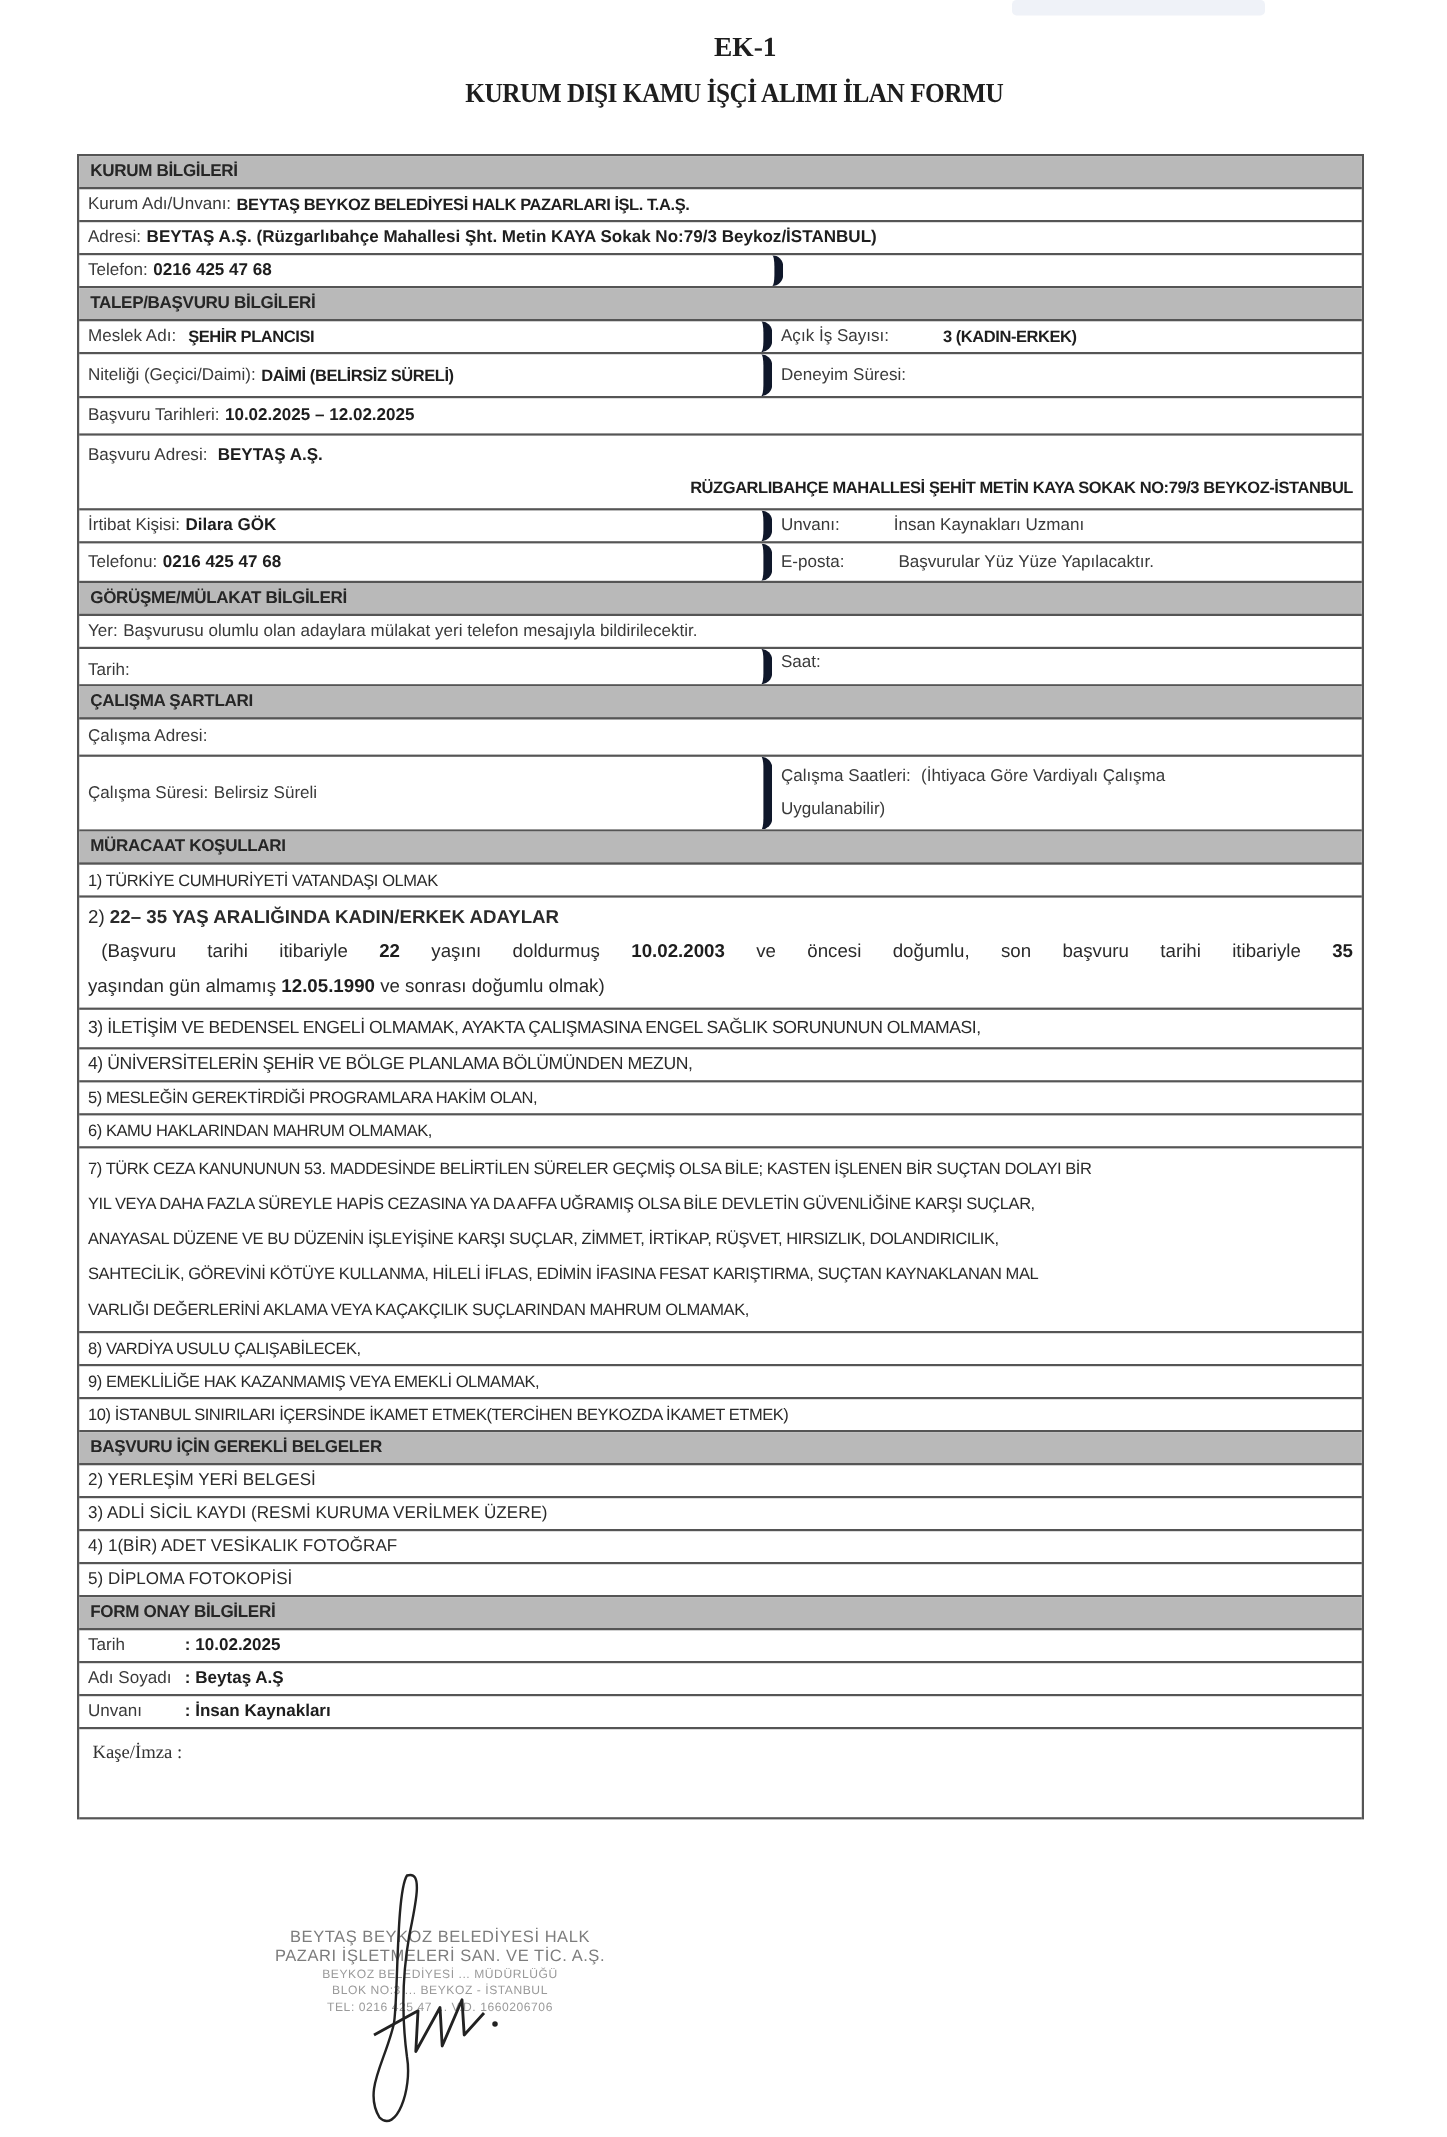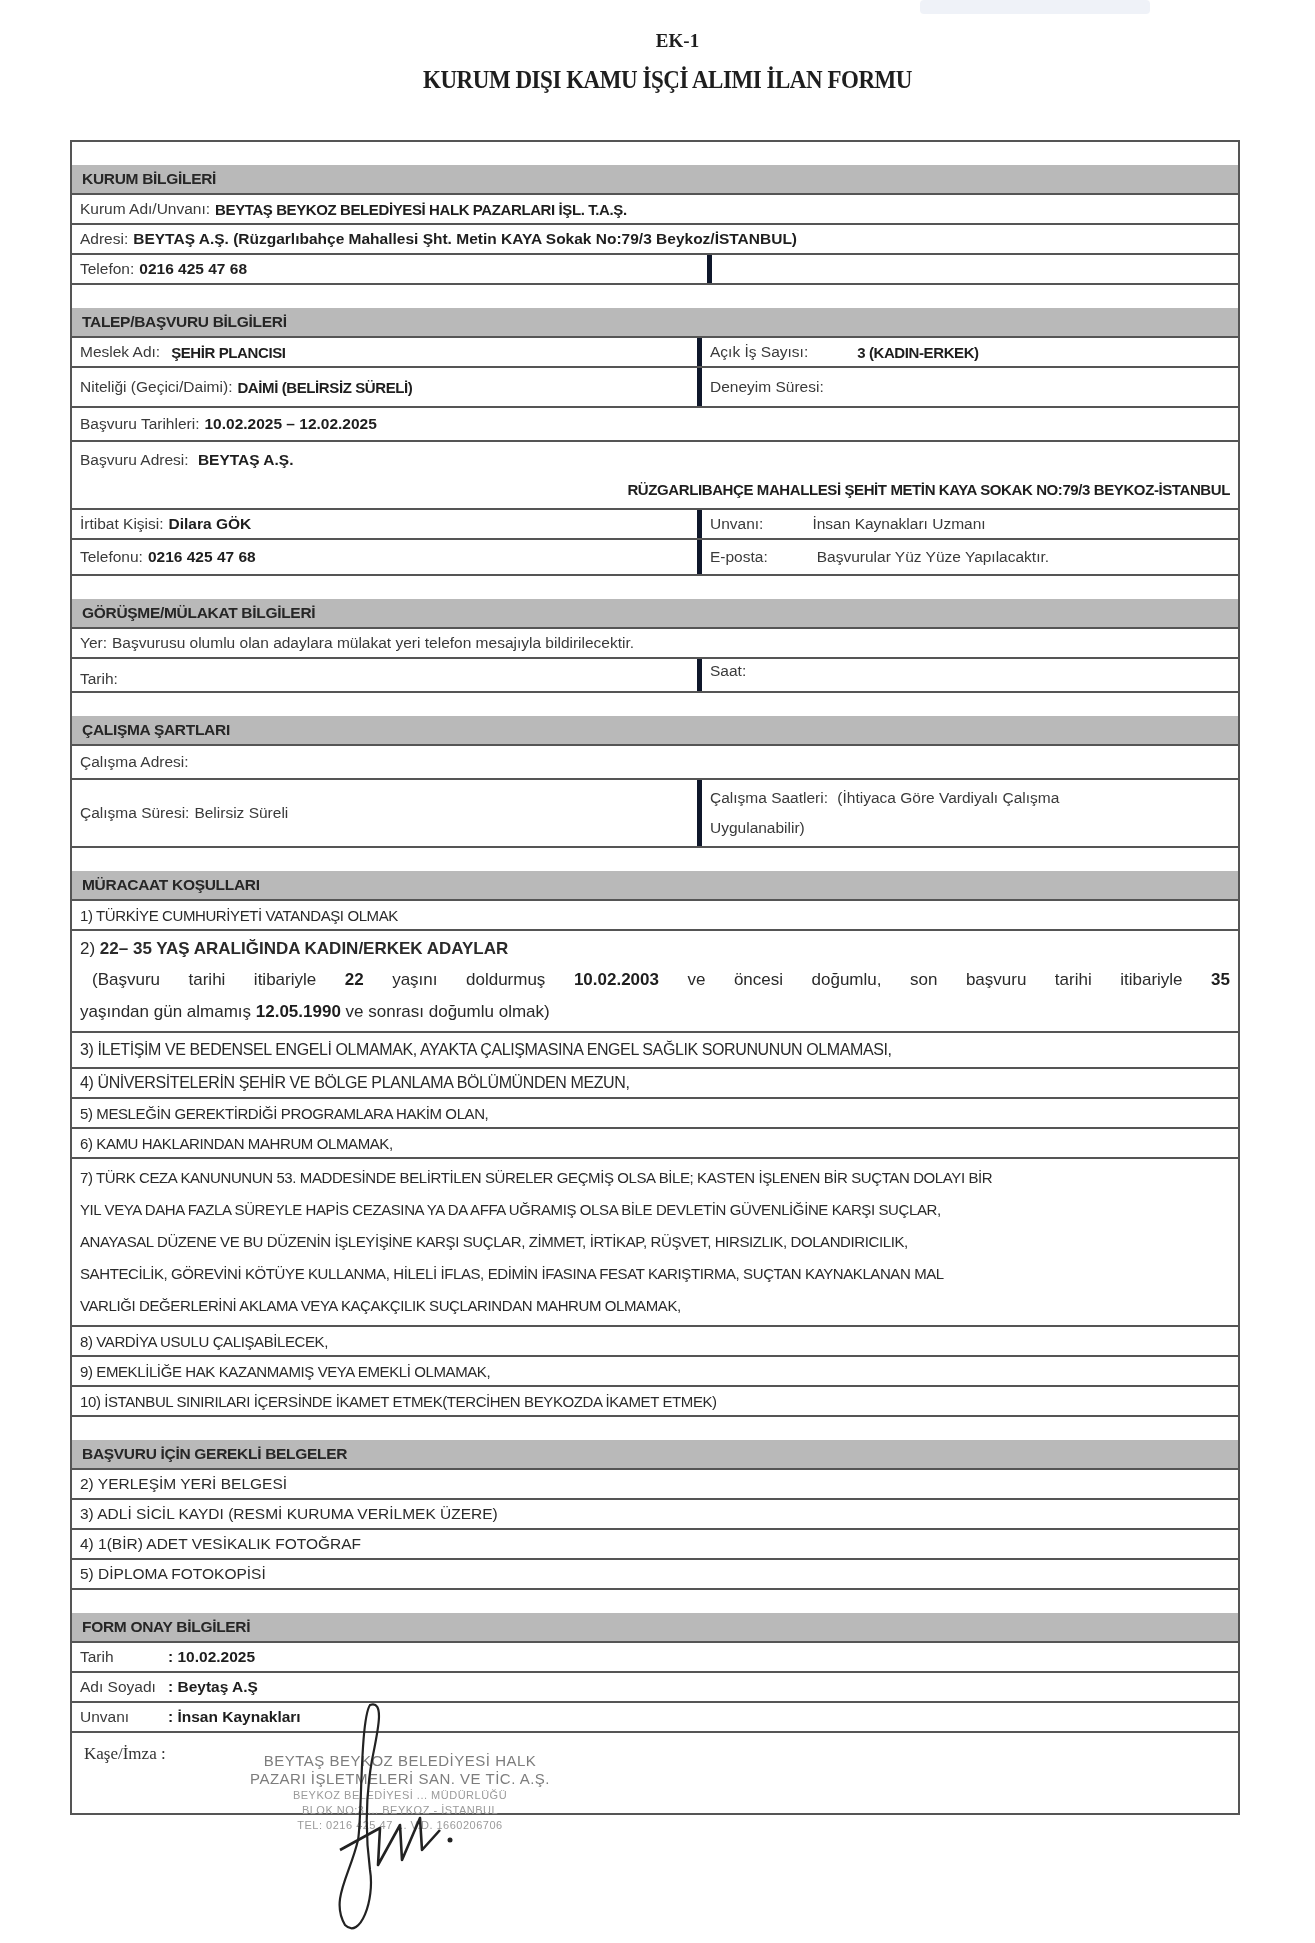--- a/index.html
+++ b/index.html
@@ -3,32 +3,32 @@
 <meta charset="utf-8">
 <style>
   html, body { margin: 0; padding: 0; background: #ffffff; }
   body {
     width: 1315px; height: 1943px; position: relative; overflow: hidden;
     font-family: "Liberation Sans", "DejaVu Sans", sans-serif;
     color: #2a2a2a;
   }
   .title-block { position: absolute; left: 0; top: 30px; width: 1315px; text-align: center;
     font-family: "Liberation Serif", "DejaVu Serif", serif; font-weight: bold; color: #1e1e1e; }
-  .title-block .t1 { font-size: 19px; letter-spacing: 0px; margin-left: 40px; }
+  .title-block .t1 { font-size: 25px; letter-spacing: 0px; margin-left: 40px; }
   .title-block .t2 { font-size: 25px; margin-top: 14px; margin-left: 20px; letter-spacing: -0.5px; transform: scaleX(0.92); }
 
   .form { position: absolute; left: 70px; top: 140px; width: 1170px;
     border: 2px solid #555; border-bottom: none; box-sizing: border-box; }
   .row { display: flex; border-bottom: 2px solid #555; box-sizing: border-box; min-height: 30px; }
   .cell { padding: 3px 8px; box-sizing: border-box; font-size: 15.5px; display: flex; align-items: center; }
   .cell.full { flex: 1; }
-  .cell.left { width: 630px; border-right: 5px solid #0f172a; }
+  .cell.left { width: 630px; border-right: 8px solid #0f172a; border-radius: 10px; }
   .cell.right { flex: 1; gap: 44px; }
   .hdr { background: #b9b9b9; font-weight: bold; font-size: 15px; color: #262626;
-    letter-spacing: -0.3px; min-height: 30px; margin-top: 23px; }
+    letter-spacing: -0.3px; min-height: 30px; }
   .hdr .cell { padding-left: 10px; }
   .b { font-weight: bold; color: #1e1e1e; }
   .lbl { color: #3a3a3a; margin-right: 5px; }
   .upper { font-size: 15px; letter-spacing: -0.4px; text-align: right; }
   .tall { min-height: 62px; }
   .multi { display: block; }
   .multi div { line-height: 30px; }
   .cond2 .l1 { font-size: 17px; font-weight: bold; line-height: 30px; }
   .cond2 .l2 { font-size: 17px; line-height: 32px; text-align: justify; text-align-last: justify; padding-left: 12px; }
   .cond2 .l3 { font-size: 17px; line-height: 32px; }

